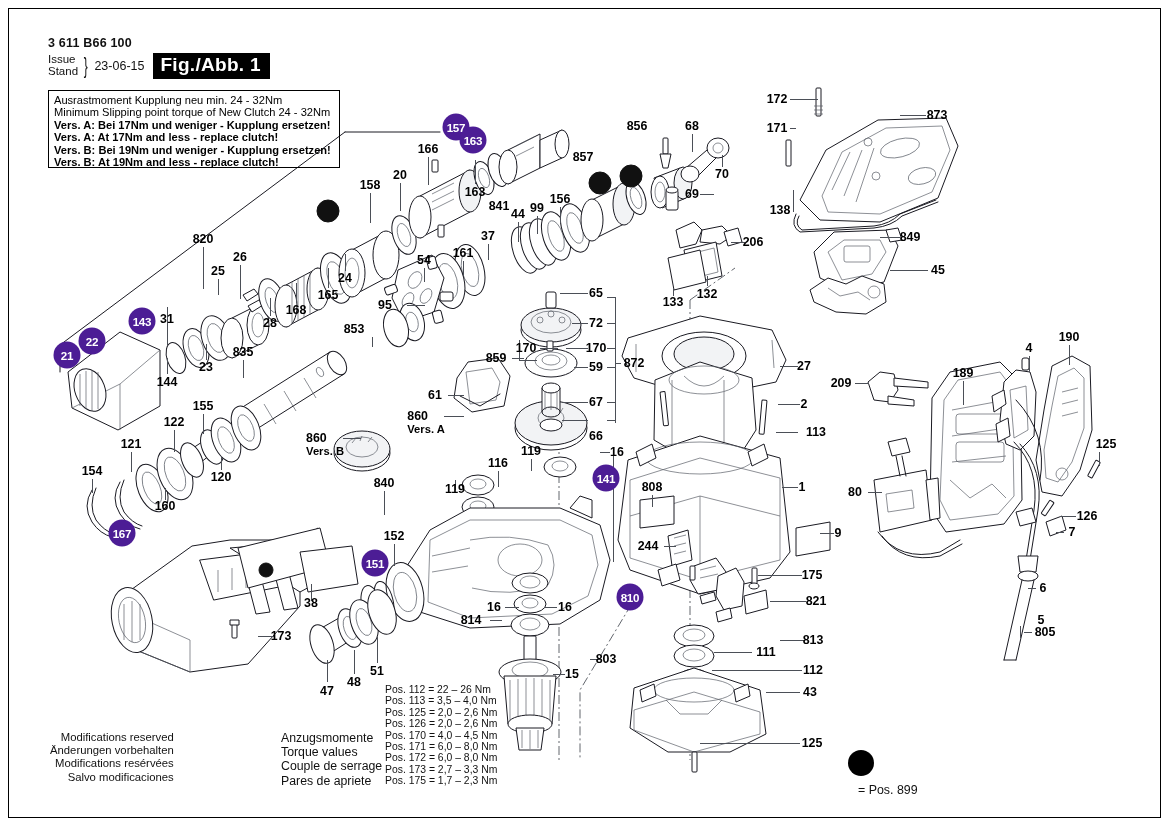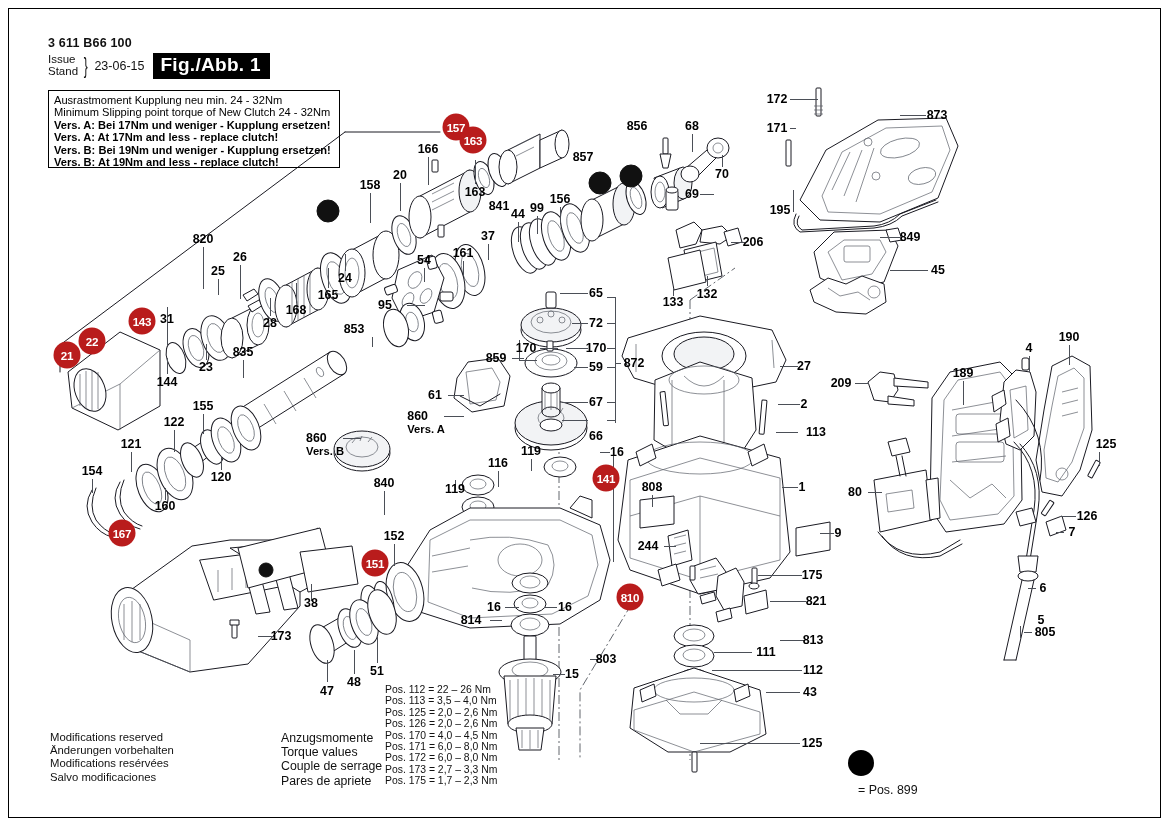--- a/index.html
+++ b/index.html
@@ -51,21 +51,21 @@
   #notebox {
     position: absolute; left: 48px; top: 90px;
     width: 292px; height: 78px;
     border: 1px solid #000;
     padding: 3px 5px 0 5px;
   }
   #notebox div { font-size: 11.1px; line-height: 12.4px; color: #000; white-space: nowrap; }
   #notebox div.b { font-weight: 700; }
 
   
-  #footer-left { position: absolute; left: 50px; top: 731px; }
+  #footer-left { position: absolute; left: 50px; top: 731px; text-align: right; }
   #footer-left div { font-size: 11.3px; line-height: 13.2px; color: #111; }
 
   #torque-labels { position: absolute; left: 281px; top: 731px; }
   #torque-labels div { font-size: 12.3px; line-height: 14.2px; color: #111; }
 
   #torque-list { position: absolute; left: 385px; top: 684px; }
   #torque-list div { font-size: 10.4px; line-height: 11.4px; color: #111; white-space: nowrap; }
 
   #legend { position: absolute; left: 848px; top: 748px; display: flex; align-items: flex-start; flex-direction: column; }
   #legend .dot {
@@ -90,21 +90,21 @@
   }
   .cal .sub {
     display: block; font-size: 11.2px; font-weight: 700; text-align: center;
   }
 
   
   .cdot {
     position: absolute;
     width: 27px; height: 27px;
     border-radius: 50%;
-    background: #b91c1c;
+    background: #4c1d95;
     color: #fff;
     font-size: 11.6px;
     font-weight: 700;
     display: flex; align-items: center; justify-content: center;
     transform: translate(-50%, -50%);
     letter-spacing: -.2px;
   }
 
   
   .ln { position: absolute; background: #4b4f57; }
@@ -651,21 +651,21 @@
       <div class="cal" style="left: 637px; top: 126px;"><span>856</span></div>
       <div class="cal" style="left: 692px; top: 126px;"><span>68</span></div>
       <div class="cal" style="left: 722px; top: 174px;"><span>70</span></div>
       <div class="cal" style="left: 692px; top: 194px;"><span>69</span></div>
       <div class="cal" style="left: 753px; top: 242px;"><span>206</span></div>
       <div class="cal" style="left: 673px; top: 302px;"><span>133</span></div>
       <div class="cal" style="left: 707px; top: 294px;"><span>132</span></div>
       <div class="cal" style="left: 777px; top: 99px;"><span>172</span></div>
       <div class="cal" style="left: 777px; top: 128px;"><span>171</span></div>
       <div class="cal" style="left: 937px; top: 115px;"><span>873</span></div>
-      <div class="cal" style="left: 780px; top: 210px;"><span>195</span></div>
+      <div class="cal" style="left: 780px; top: 210px;"><span>138</span></div>
       <div class="cal" style="left: 910px; top: 237px;"><span>849</span></div>
       <div class="cal" style="left: 938px; top: 270px;"><span>45</span></div>
       <div class="cal" style="left: 488px; top: 236px;"><span>37</span></div>
       <div class="cal" style="left: 463px; top: 253px;"><span>161</span></div>
       <div class="cal" style="left: 424px; top: 260px;"><span>54</span></div>
       <div class="cal" style="left: 385px; top: 305px;"><span>95</span></div>
       <div class="cal" style="left: 354px; top: 329px;"><span>853</span></div>
       <div class="cal" style="left: 596px; top: 293px;"><span>65</span></div>
       <div class="cal" style="left: 596px; top: 323px;"><span>72</span></div>
       <div class="cal" style="left: 526px; top: 348px;"><span>170</span></div>

